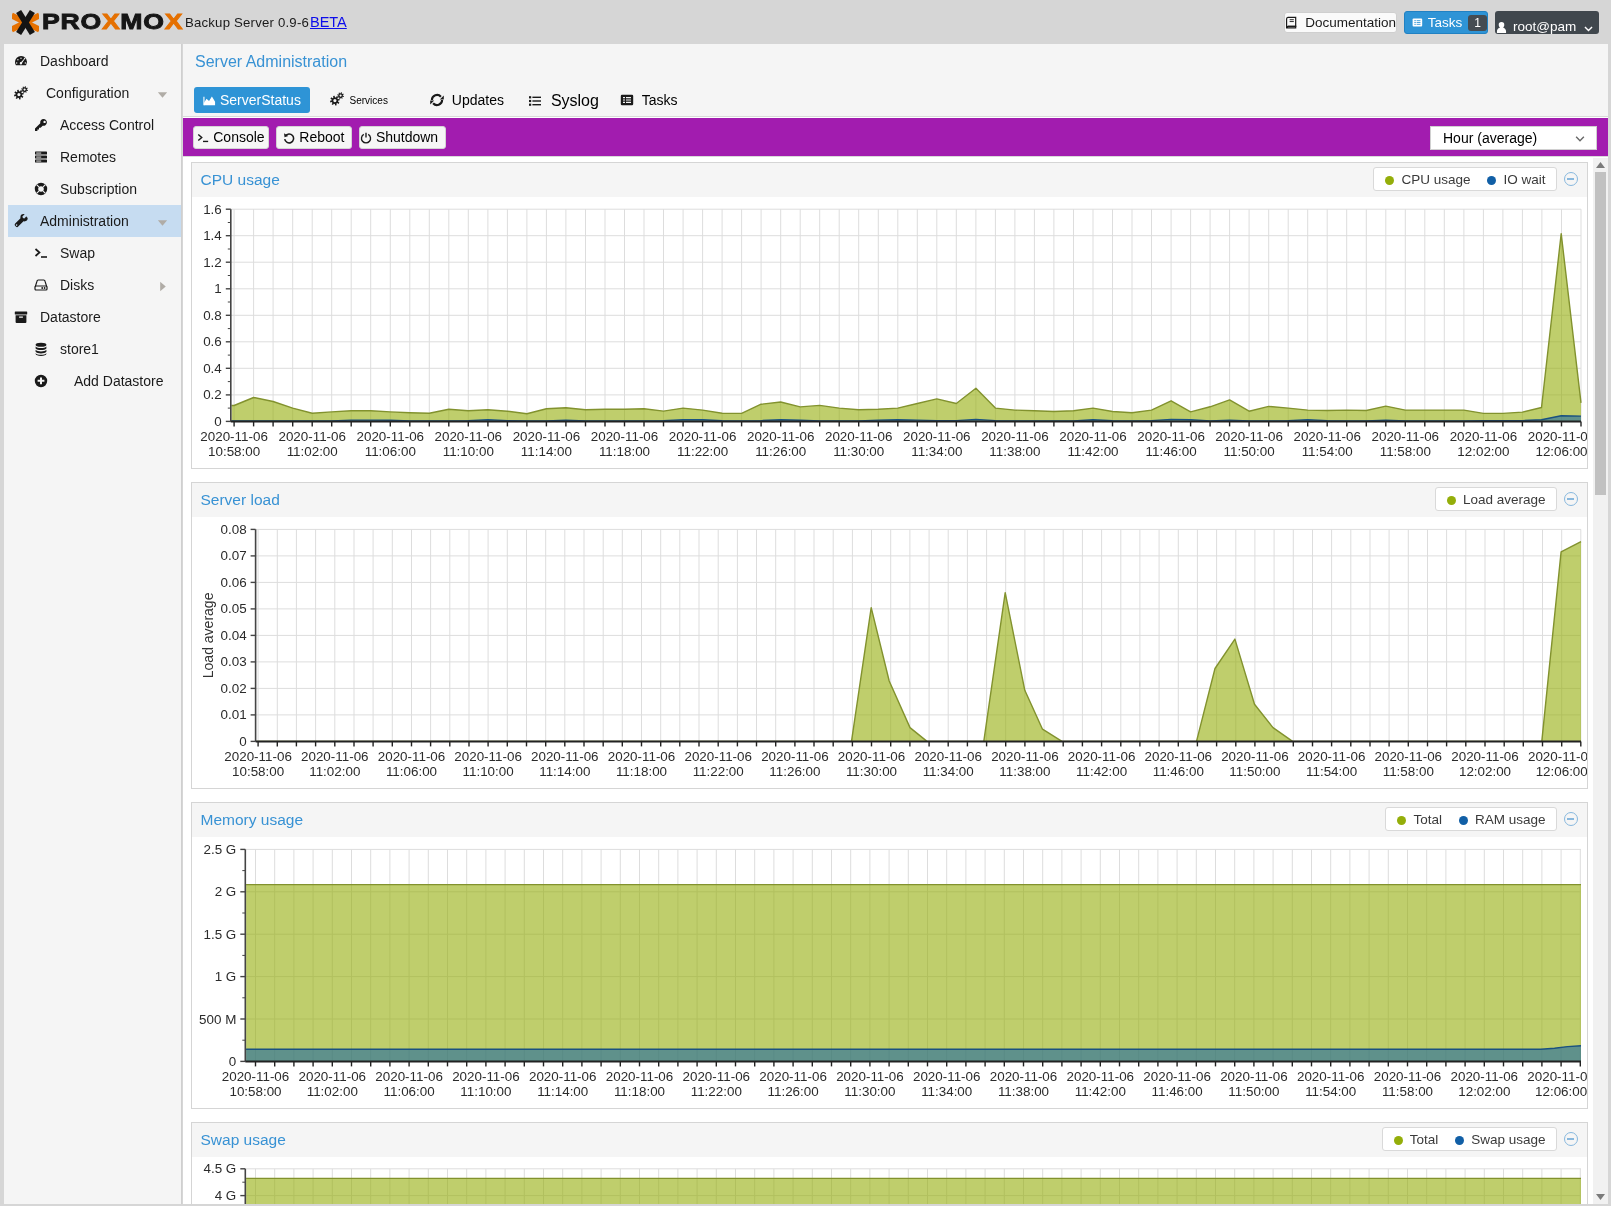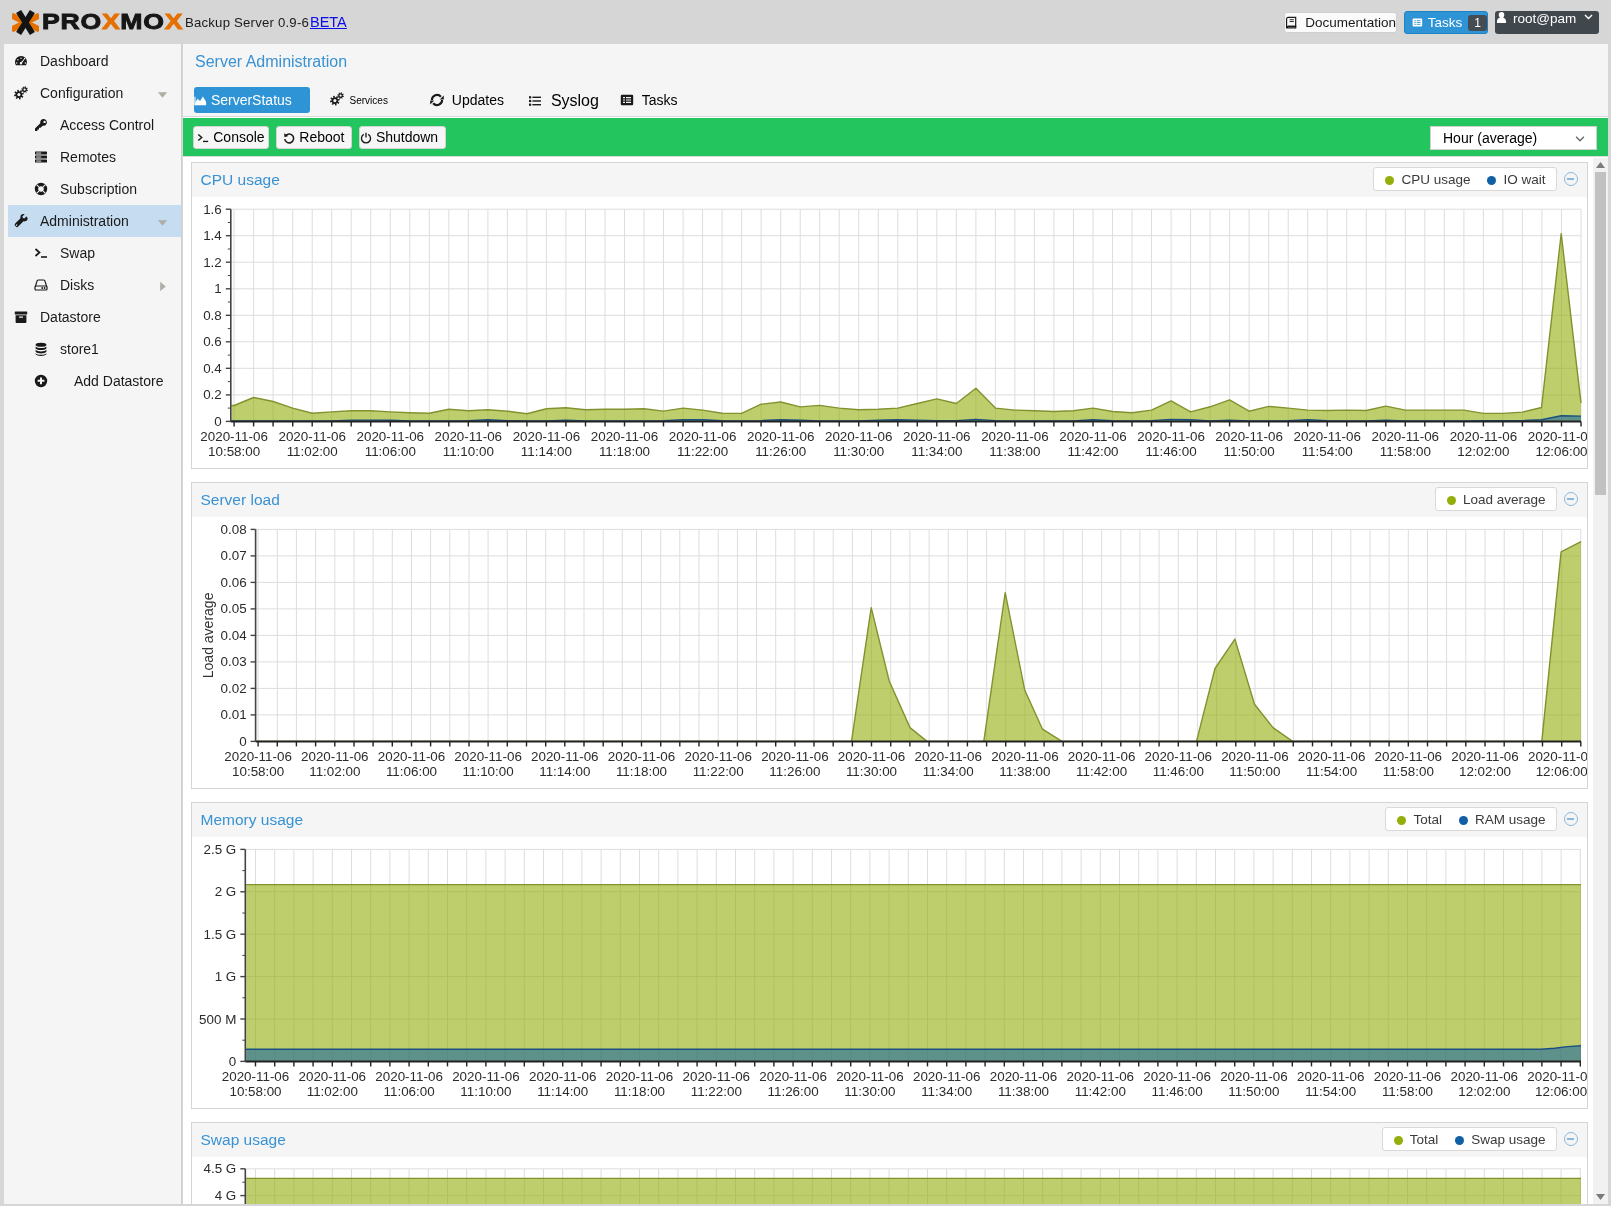--- a/index.html
+++ b/index.html
@@ -37,39 +37,39 @@
         <g fill="#fff">
           <rect x="0.8" y="1.8" width="12.4" height="10.4" rx="1.2"></rect>
         </g>
         <g stroke="#2e94d6" stroke-width="1.1">
           <path d="M3 4.6h2M3 7h2M3 9.4h2M6 4.6h5M6 7h5M6 9.4h5"></path>
         </g>
       </svg>
       <span style="margin-left:5px">Tasks</span>
       <span style="display:inline-block;background:#454c52;border-radius:3px;font-size:12px;padding:0 6px;line-height:16px;margin-left:6px">1</span>
     </span>
-  <span class="btn abs" style="left:1495px;top:11px;width:104px;height:23px;background:#40474d;color:#fff;display:inline-flex;align-items:flex-start;white-space:nowrap;font-size:13.5px;padding-left:0">
+  <span class="btn abs" style="left:1495px;top:11px;width:104px;height:23px;background:#40474d;color:#fff;display:inline-flex;align-items:flex-end;white-space:nowrap;font-size:13.5px;padding-left:0">
       <svg width="13" height="13" viewBox="0 0 14 14" style="vertical-align:-2px">
         <path fill="#fff" d="M7 1.2a3 3 0 0 1 3 3.1c0 1.2-.6 2.3-1.5 2.8 2 .6 3.4 2.1 3.4 3.9v1.8H2.1V11c0-1.8 1.4-3.3 3.4-3.9A3.2 3.2 0 0 1 4 4.3 3 3 0 0 1 7 1.2z"></path>
       </svg>
       <span style="margin-left:5px">root@pam</span>
       <svg width="11" height="11" viewBox="0 0 14 14" style="margin-left:7px">
         <path fill="none" stroke="#fff" stroke-width="1.8" d="M2.5 5l4.5 4.5L11.5 5"></path>
       </svg>
     </span>
 </div>
 
 <div class="abs" style="left:4px;top:44px;width:178px;height:1160px;background:#f5f5f5;border-right:1px solid #cfcfcf;font-size:14px;color:#1a1a1a">
 <div style="position:absolute;left:10px;top:1px;height:32px;line-height:32px;white-space:nowrap"><span style="display:inline-block;width:20px"><svg width="14" height="14" viewBox="0 0 14 14" style="vertical-align:-2px">
           <path fill="#1a1a1a" d="M7 2a6 6 0 0 0-6 6c0 1.2.35 2.3.95 3.2h10.1A6 6 0 0 0 7 2zm0 1.6c.4 0 .7.3.7.7s-.3.7-.7.7-.7-.3-.7-.7.3-.7.7-.7zM3.9 5a.7.7 0 1 1 0 1.4.7.7 0 0 1 0-1.4zm6.2 0a.7.7 0 1 1 .52.22L8.1 8.9a1.2 1.2 0 1 1-.9-.8l2.3-2.6a.7.7 0 0 1 .6-.5zM2.7 8.3a.7.7 0 1 1 0 1.4.7.7 0 0 1 0-1.4zm8.6 0a.7.7 0 1 1 0 1.4.7.7 0 0 1 0-1.4z"></path>
         </svg></span><span style="margin-left:6px">Dashboard</span></div>
     <div style="position:absolute;left:10px;top:33px;height:32px;line-height:32px;white-space:nowrap"><span style="display:inline-block;width:20px"><svg width="14" height="14" viewBox="0 0 14 14" style="vertical-align:-2px">
           <path fill="#1a1a1a" fill-rule="evenodd" d="M9.41 10.51 L8.54 11.88 L7.29 11.02 L6.36 11.67 L6.74 13.14 L5.16 13.49 L4.88 12.00 L3.77 11.81 L2.99 13.11 L1.62 12.24 L2.48 10.99 L1.83 10.06 L0.36 10.44 L0.01 8.86 L1.50 8.58 L1.69 7.47 L0.39 6.69 L1.26 5.32 L2.51 6.18 L3.44 5.53 L3.06 4.06 L4.64 3.71 L4.92 5.20 L6.03 5.39 L6.81 4.09 L8.18 4.96 L7.32 6.21 L7.97 7.14 L9.44 6.76 L9.79 8.34 L8.30 8.62 L8.11 9.73Z M6.50 8.60 A1.60 1.60 0 1 0 3.30 8.60 A1.60 1.60 0 1 0 6.50 8.60 Z"></path>
           <path fill="#1a1a1a" fill-rule="evenodd" d="M13.98 3.94 L13.69 5.03 L12.63 4.69 L12.16 5.29 L12.75 6.23 L11.77 6.79 L11.26 5.80 L10.51 5.90 L10.26 6.98 L9.17 6.69 L9.51 5.63 L8.91 5.16 L7.97 5.75 L7.41 4.77 L8.40 4.26 L8.30 3.51 L7.22 3.26 L7.51 2.17 L8.57 2.51 L9.04 1.91 L8.45 0.97 L9.43 0.41 L9.94 1.40 L10.69 1.30 L10.94 0.22 L12.03 0.51 L11.69 1.57 L12.29 2.04 L13.23 1.45 L13.79 2.43 L12.80 2.94 L12.90 3.69Z M11.70 3.60 A1.10 1.10 0 1 0 9.50 3.60 A1.10 1.10 0 1 0 11.70 3.60 Z"></path>
-        </svg></span><span style="margin-left:6px">Configuration</span></div>
+        </svg></span><span style="margin-left:12px">Configuration</span></div>
     <span style="position:absolute;right:12px;top:42px"><svg width="13" height="13" viewBox="0 0 14 14" style="vertical-align:-2px">
         <path fill="#b0aca6" d="M2 4.5h10L7 10.5z"></path>
       </svg></span>
     <div style="position:absolute;left:30px;top:65px;height:32px;line-height:32px;white-space:nowrap"><span style="display:inline-block;width:20px"><svg width="14" height="14" viewBox="0 0 14 14" style="vertical-align:-2px">
           <path fill="#1a1a1a" d="M9.6 1a3.4 3.4 0 0 0-3.3 4.3L1 10.6V13h2.4v-1.6H5v-1.6h1.6l2.1-2.1A3.4 3.4 0 1 0 9.6 1zm1 1.7a1.2 1.2 0 1 1 0 2.4 1.2 1.2 0 0 1 0-2.4z"></path>
         </svg></span><span style="margin-left:6px">Access Control</span></div>
     <div style="position:absolute;left:30px;top:97px;height:32px;line-height:32px;white-space:nowrap"><span style="display:inline-block;width:20px"><svg width="14" height="14" viewBox="0 0 14 14" style="vertical-align:-2px">
           <g fill="#1a1a1a">
             <rect x="1" y="1.5" width="12" height="3.1" rx="0.6"></rect>
             <rect x="1" y="5.5" width="12" height="3.1" rx="0.6"></rect>
@@ -130,21 +130,21 @@
           </g>
         </svg></span><span style="margin-left:6px">store1</span></div>
     <div style="position:absolute;left:30px;top:321px;height:32px;line-height:32px;white-space:nowrap"><span style="display:inline-block;width:20px"><svg width="14" height="14" viewBox="0 0 14 14" style="vertical-align:-2px">
           <path fill="#1a1a1a" d="M7 .8A6.2 6.2 0 1 0 7 13.2 6.2 6.2 0 0 0 7 .8zm3.4 7H8v2.4H6V7.8H3.6v-2H6V3.4h2v2.4h2.4z"></path>
         </svg></span><span style="margin-left:20px">Add Datastore</span></div>
   </div>
 
 <div class="abs" style="left:183px;top:44px;width:1425px;height:1160px;background:#fff">
   <div class="abs" style="left:0;top:0;right:0;height:73px;background:#f5f5f5;border-bottom:1px solid #d9d9d9">
     <span class="abs" style="left:12px;top:9px;font-size:16px;color:#3892d4">Server Administration</span>
-    <span class="btn abs" style="left:11px;top:43px;width:116px;height:26px;background:#2e94d6;color:#fff;line-height:26px;"><svg width="13" height="13" viewBox="0 0 14 14" style="vertical-align:-2px">
+    <span class="btn abs" style="left:11px;top:43px;width:116px;height:26px;background:#2e94d6;color:#fff;line-height:26px;text-align:center"><svg width="13" height="13" viewBox="0 0 14 14" style="vertical-align:-2px">
           <path fill="#fff" d="M1 12.2V9.8l2.8-4.6 2.7 2.3 3.1-4.7 3.4 5.5v3.9z"></path>
           <path stroke="#fff" stroke-width="1.2" fill="none" d="M1 3v9.2"></path>
         </svg>&nbsp;ServerStatus</span>
     <span class="abs" style="left:147px;top:48px;font-size:10px"><svg width="14" height="14" viewBox="0 0 14 14" style="vertical-align:-2px">
           <path fill="#1a1a1a" fill-rule="evenodd" d="M9.41 10.51 L8.54 11.88 L7.29 11.02 L6.36 11.67 L6.74 13.14 L5.16 13.49 L4.88 12.00 L3.77 11.81 L2.99 13.11 L1.62 12.24 L2.48 10.99 L1.83 10.06 L0.36 10.44 L0.01 8.86 L1.50 8.58 L1.69 7.47 L0.39 6.69 L1.26 5.32 L2.51 6.18 L3.44 5.53 L3.06 4.06 L4.64 3.71 L4.92 5.20 L6.03 5.39 L6.81 4.09 L8.18 4.96 L7.32 6.21 L7.97 7.14 L9.44 6.76 L9.79 8.34 L8.30 8.62 L8.11 9.73Z M6.50 8.60 A1.60 1.60 0 1 0 3.30 8.60 A1.60 1.60 0 1 0 6.50 8.60 Z"></path>
           <path fill="#1a1a1a" fill-rule="evenodd" d="M13.98 3.94 L13.69 5.03 L12.63 4.69 L12.16 5.29 L12.75 6.23 L11.77 6.79 L11.26 5.80 L10.51 5.90 L10.26 6.98 L9.17 6.69 L9.51 5.63 L8.91 5.16 L7.97 5.75 L7.41 4.77 L8.40 4.26 L8.30 3.51 L7.22 3.26 L7.51 2.17 L8.57 2.51 L9.04 1.91 L8.45 0.97 L9.43 0.41 L9.94 1.40 L10.69 1.30 L10.94 0.22 L12.03 0.51 L11.69 1.57 L12.29 2.04 L13.23 1.45 L13.79 2.43 L12.80 2.94 L12.90 3.69Z M11.70 3.60 A1.10 1.10 0 1 0 9.50 3.60 A1.10 1.10 0 1 0 11.70 3.60 Z"></path>
         </svg>&nbsp;&nbsp;Services</span>
     <span class="abs" style="left:247px;top:48px;font-size:14px"><svg width="14" height="14" viewBox="0 0 14 14" style="vertical-align:-2px">
           <g fill="none" stroke="#1a1a1a" stroke-width="2.1">
             <path d="M12.1 7a5.1 5.1 0 0 1-9 3.3M1.9 7a5.1 5.1 0 0 1 9-3.3"></path>
@@ -161,21 +161,21 @@
             <rect x="4.4" y="10" width="8.6" height="1.4"></rect>
           </g>
         </svg>&nbsp;&nbsp;Syslog</span>
     <span class="abs" style="left:437px;top:48px;font-size:14px"><svg width="14" height="14" viewBox="0 0 14 14" style="vertical-align:-2px">
           <rect x="0.8" y="1.8" width="12.4" height="10.4" rx="1.2" fill="#1a1a1a"></rect>
           <g stroke="#f5f5f5" stroke-width="1.1">
             <path d="M3 4.6h2M3 7h2M3 9.4h2M6 4.6h5M6 7h5M6 9.4h5"></path>
           </g>
         </svg>&nbsp;&nbsp;Tasks</span>
   </div>
-  <div class="abs" style="left:0;top:74px;right:0;height:39px;background:#22c55e;border-bottom:1px solid #d9d9d9">
+  <div class="abs" style="left:0;top:74px;right:0;height:39px;background:#a21caf;border-bottom:1px solid #d9d9d9">
     <span class="btn abs" style="left:10px;top:8px;width:76px;height:23px;background:#f6f6f6;border:1px solid #d4d4d4;line-height:21px;text-align:center"><svg width="12" height="12" viewBox="0 0 14 14" style="vertical-align:-2px">
           <g fill="none" stroke="#1a1a1a" stroke-width="1.7">
             <path d="M1.5 3l4 3.5-4 3.5"></path>
             <path d="M7 11h6" stroke-width="1.6"></path>
           </g>
         </svg>&nbsp;Console</span>
     <span class="btn abs" style="left:93px;top:8px;width:76px;height:23px;background:#f6f6f6;border:1px solid #d4d4d4;line-height:21px;text-align:center"><svg width="12" height="12" viewBox="0 0 14 14" style="vertical-align:-2px">
           <path fill="none" stroke="#1a1a1a" stroke-width="1.8" d="M2.8 4.6A5.2 5.2 0 1 1 2 8.4"></path>
           <path fill="#1a1a1a" d="M1.2 1.4l.6 4.6 4.4-1.4z"></path>
         </svg>&nbsp;Reboot</span>

